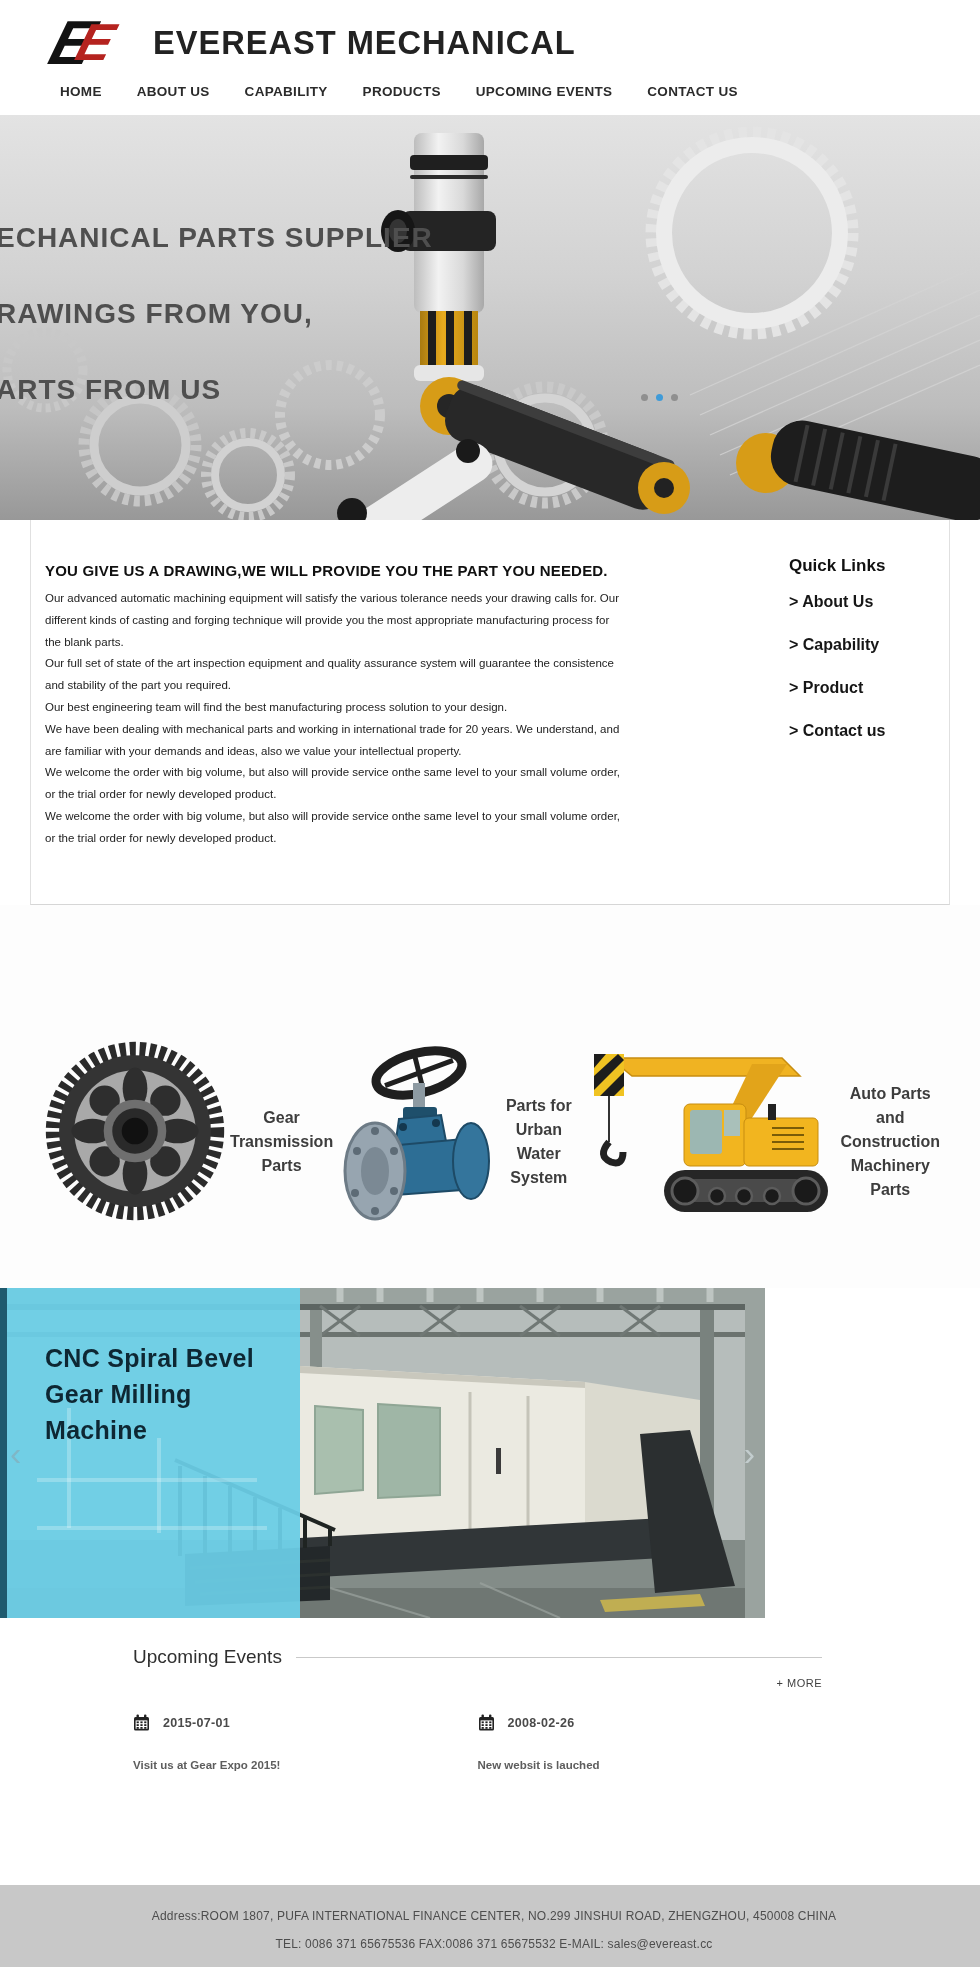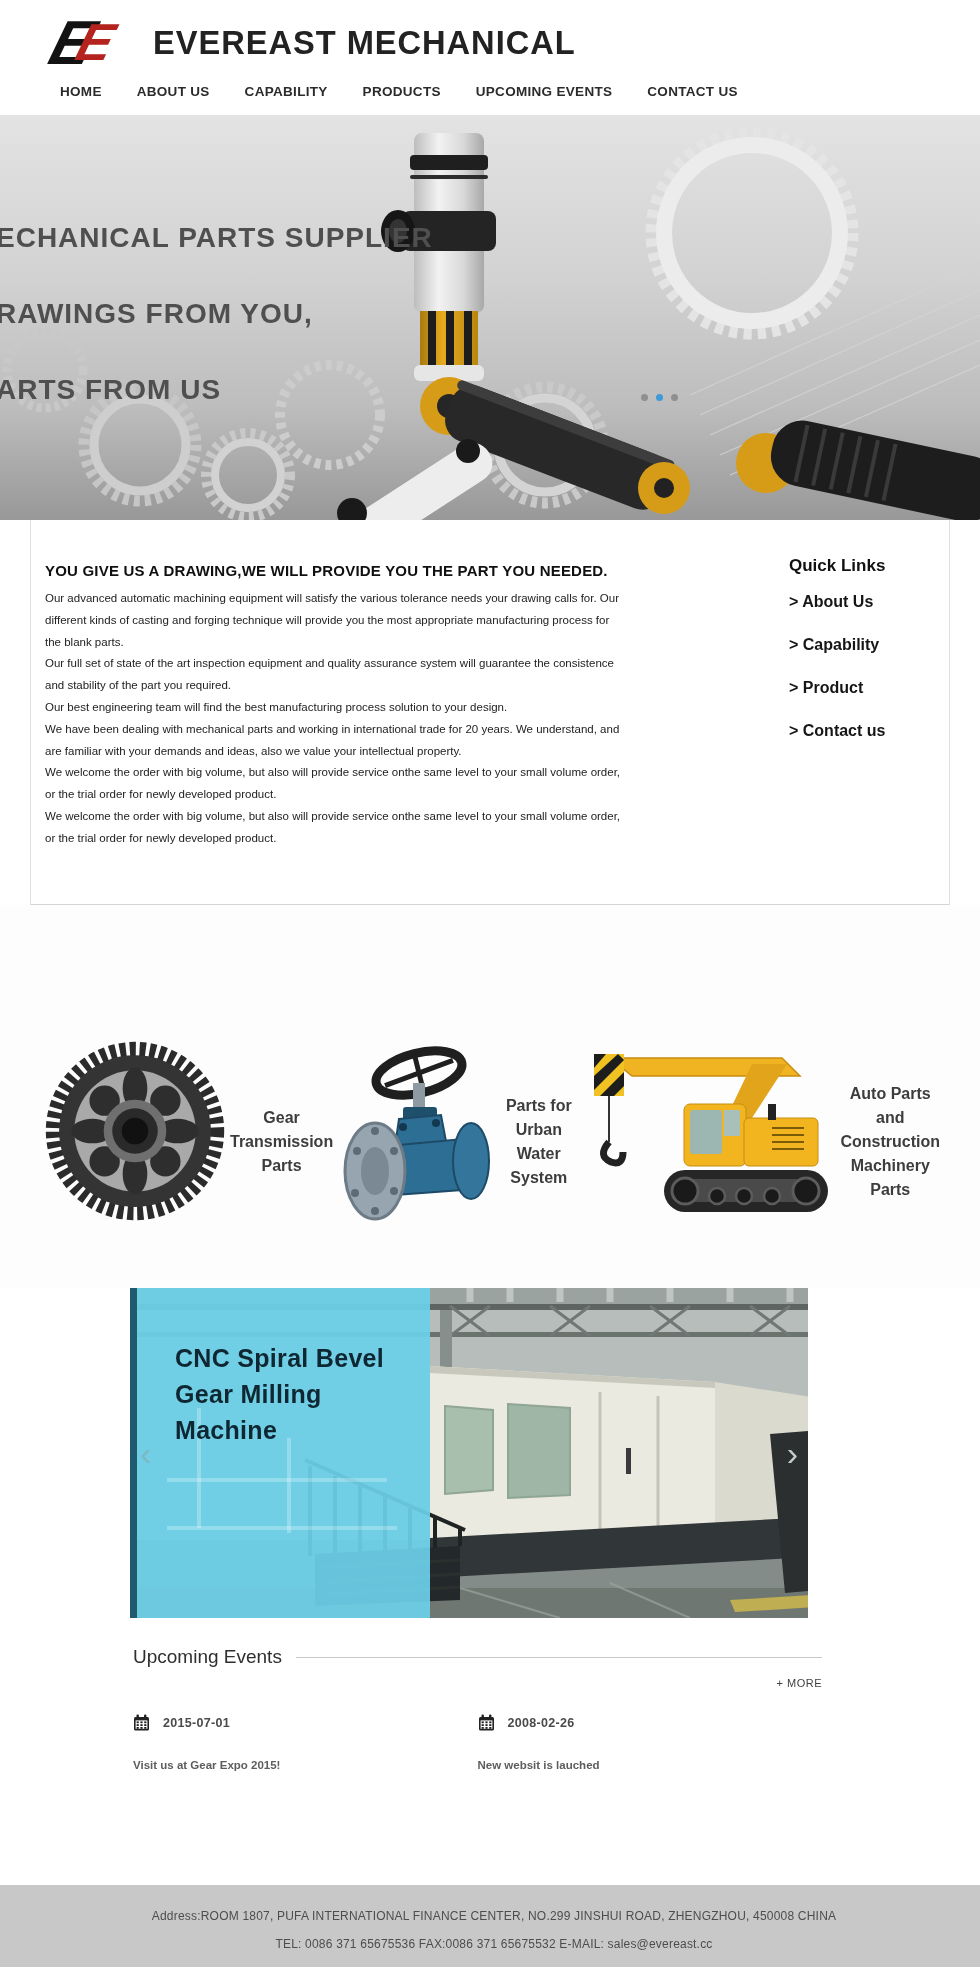--- a/index.html
+++ b/index.html
@@ -32,21 +32,21 @@
   .intro-text p { font-size:11.5px; color:#222; line-height:21.8px; }
   .quick-links { position:absolute; left:758px; top:36px; }
   .quick-title { font-size:17px; font-weight:bold; color:#111; margin-bottom:17px; }
   .quick-item { font-size:16px; font-weight:bold; color:#161616; margin-bottom:25px; cursor:pointer; white-space:nowrap; }
   
   .products { height:383px; background:#fdfdfd; padding:70px 40px 0 40px; display:flex; }
   .product-col { flex:1; display:flex; flex-direction:row; align-items:center; cursor:pointer; }
   .figure-box { height:185px; display:flex; align-items:flex-end; justify-content:center; }
   .product-caption { margin-top:20px; max-width:215px; text-align:center; font-size:16px; font-weight:bold; color:#3d3d3d; line-height:24px; }
   
-  .cnc-banner { width:678px; height:330px; margin-left:130px; position:relative; overflow:hidden; background:#9aa39f;padding-left:20px; }
+  .cnc-banner { width:765px; height:330px; position:relative; overflow:hidden; background:#9aa39f;padding-left:20px; }
   .cnc-banner svg.factory { position:absolute; inset:0; }
   .cnc-edge { position:absolute; left:0; top:0; width:7px; height:100%; background:#1f5a6e; }
   .cnc-overlay { position:absolute; left:7px; top:0; width:293px; height:100%; background:rgba(108,208,232,.93); }
   .cnc-overlay .ghost { position:absolute; background:rgba(255,255,255,.25); }
   .cnc-title { position:absolute; left:45px; top:52px; }
   .cnc-title div { font-size:25px; font-weight:bold; color:#0e2733; line-height:36px; letter-spacing:.3px; }
   .carousel-arrow { position:absolute; top:50%; transform:translateY(-50%); font-size:34px; color:#c3cdce; cursor:pointer; line-height:1; user-select:none; }
   .carousel-arrow.prev { left:10px; color:#7fb7c6; }
   .carousel-arrow.next { right:10px; }
   

